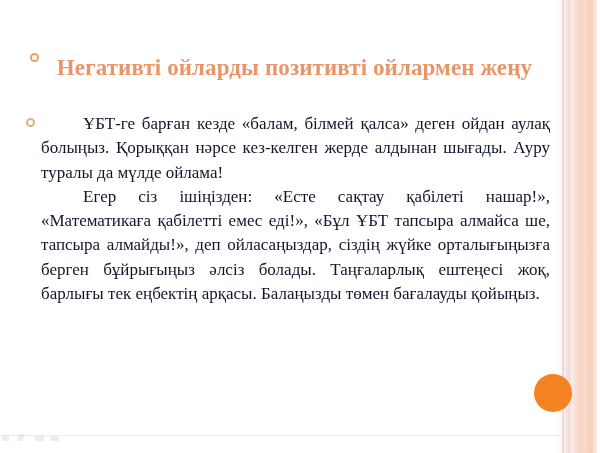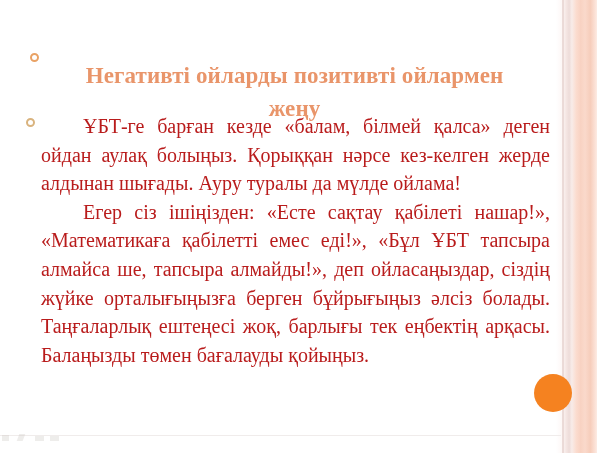--- a/index.html
+++ b/index.html
@@ -121,21 +121,21 @@
     border: 2px solid #e9a265;
     background: transparent;
     box-sizing: border-box;
   }
   .title-bullet {
     margin-top: 9px;
     margin-right: 4px;
   }
   .slide-title {
     flex: 1 1 auto;
-    margin: 16px;
+    margin: 8px;
     font-family: "Liberation Serif", "DejaVu Serif", serif;
     font-weight: bold;
     font-size: 23px;
     line-height: 1.42;
     color: #e9956a;
     text-align: center;
     letter-spacing: .1px;
   }
 
   
@@ -148,23 +148,23 @@
     align-items: flex-start;
   }
   .body-bullet {
     margin-top: 6px;
     margin-right: 6px;
     border-color: #d9b37e;
   }
   .body-text {
     flex: 1 1 auto;
     font-family: "Liberation Serif", "DejaVu Serif", serif;
-    font-size: 20px;
+    font-size: 17px;
     line-height: 1.43;
-    color: #b91c1c;
+    color: #0f172a;
     text-align: justify;
     text-justify: inter-word;
   }
   .body-text p {
     margin: 0;
     text-indent: 42px;
   }
 </style>
 </head>
 <body>

